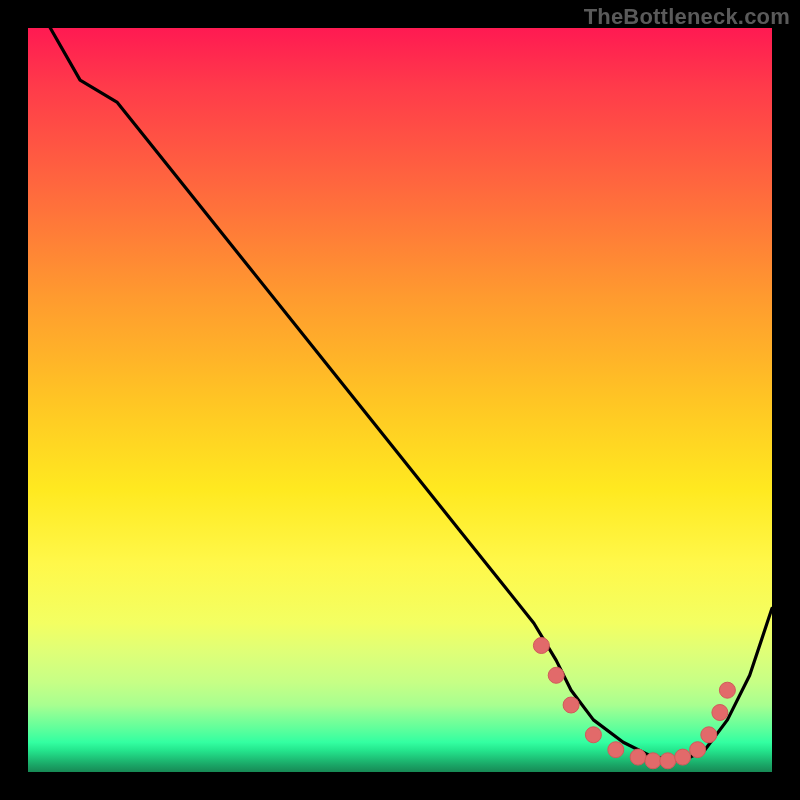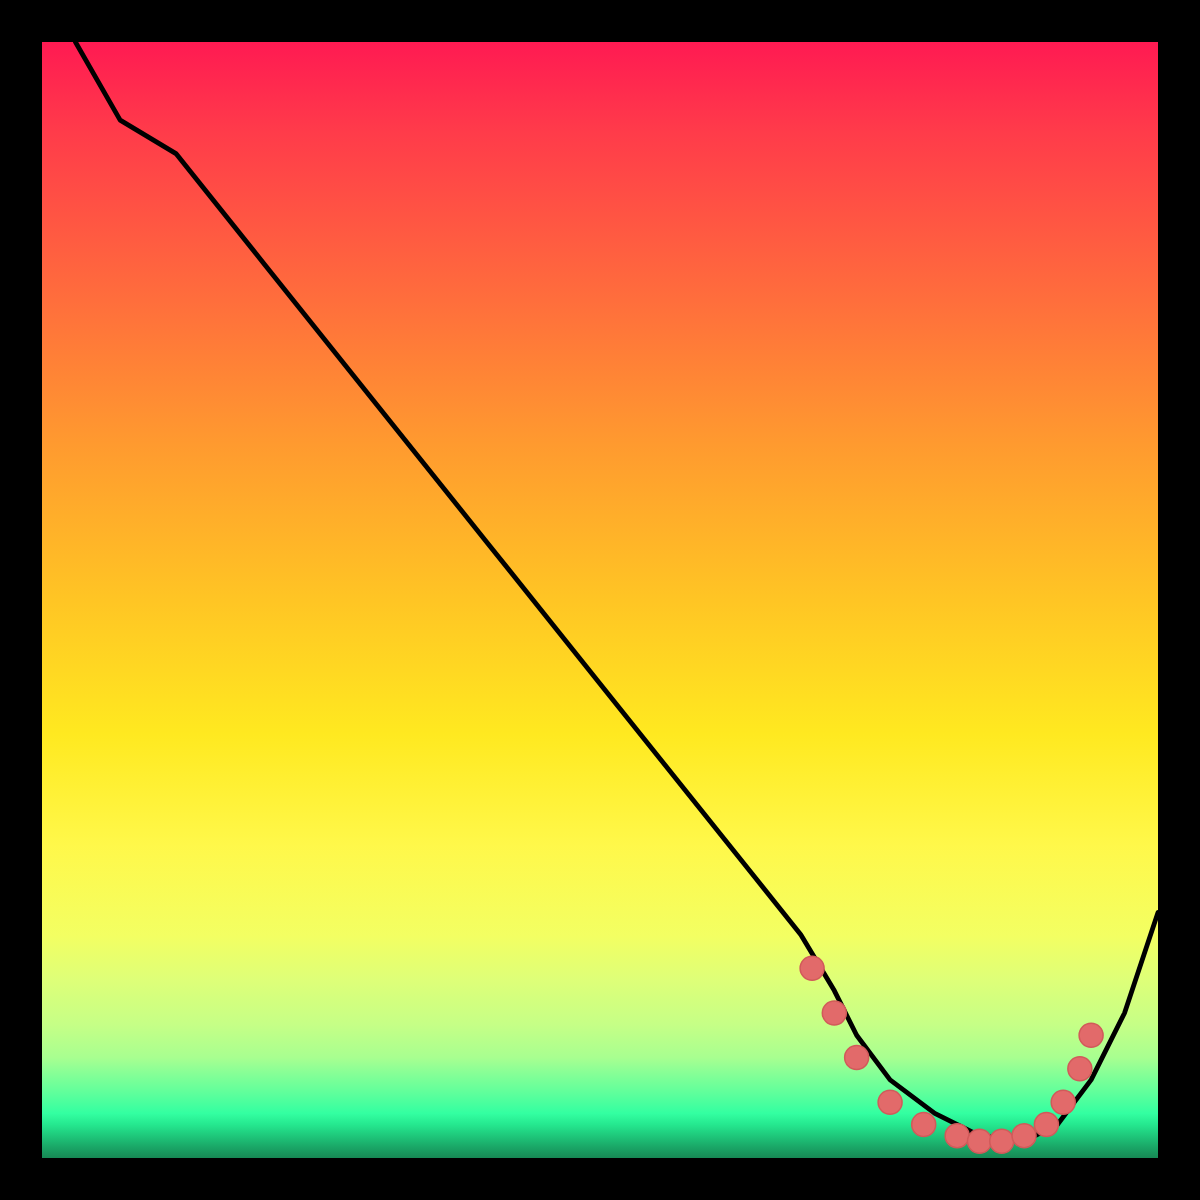--- a/index.html
+++ b/index.html
@@ -63,20 +63,21 @@
     top: 0;
     width: 744px;
     height: 744px;
     pointer-events: none;
   }
 </style>
 </head>
 <body>
 
 <div class="frame">
+  <div class="watermark">TheBottleneck.com</div>
 
   <div class="plot-area">
     <svg class="curve" viewBox="0 0 744 744" preserveAspectRatio="none">
       <g>
         <path id="curve-path" fill="none" stroke="#000000" stroke-width="3.2" stroke-linecap="round" stroke-linejoin="round" d="M22.3 0.0 L52.1 52.1 L89.3 74.4 L148.8 148.8 L223.2 241.8 L297.6 334.8 L372.0 427.8 L431.5 502.2 L476.2 558.0 L505.9 595.2 L528.2 632.4 L543.1 662.2 L565.4 691.9 L595.2 714.2 L625.0 729.1 L654.7 732.8 L677.0 721.7 L699.4 691.9 L721.7 647.3 L744.0 580.3"></path>
       </g>
       <g id="markers">
           <circle cx="513.4" cy="617.5" r="8" fill="#e26a6a" stroke="#d15a5a" stroke-width="1"></circle>
           <circle cx="528.2" cy="647.3" r="8" fill="#e26a6a" stroke="#d15a5a" stroke-width="1"></circle>
           <circle cx="543.1" cy="677.0" r="8" fill="#e26a6a" stroke="#d15a5a" stroke-width="1"></circle>

